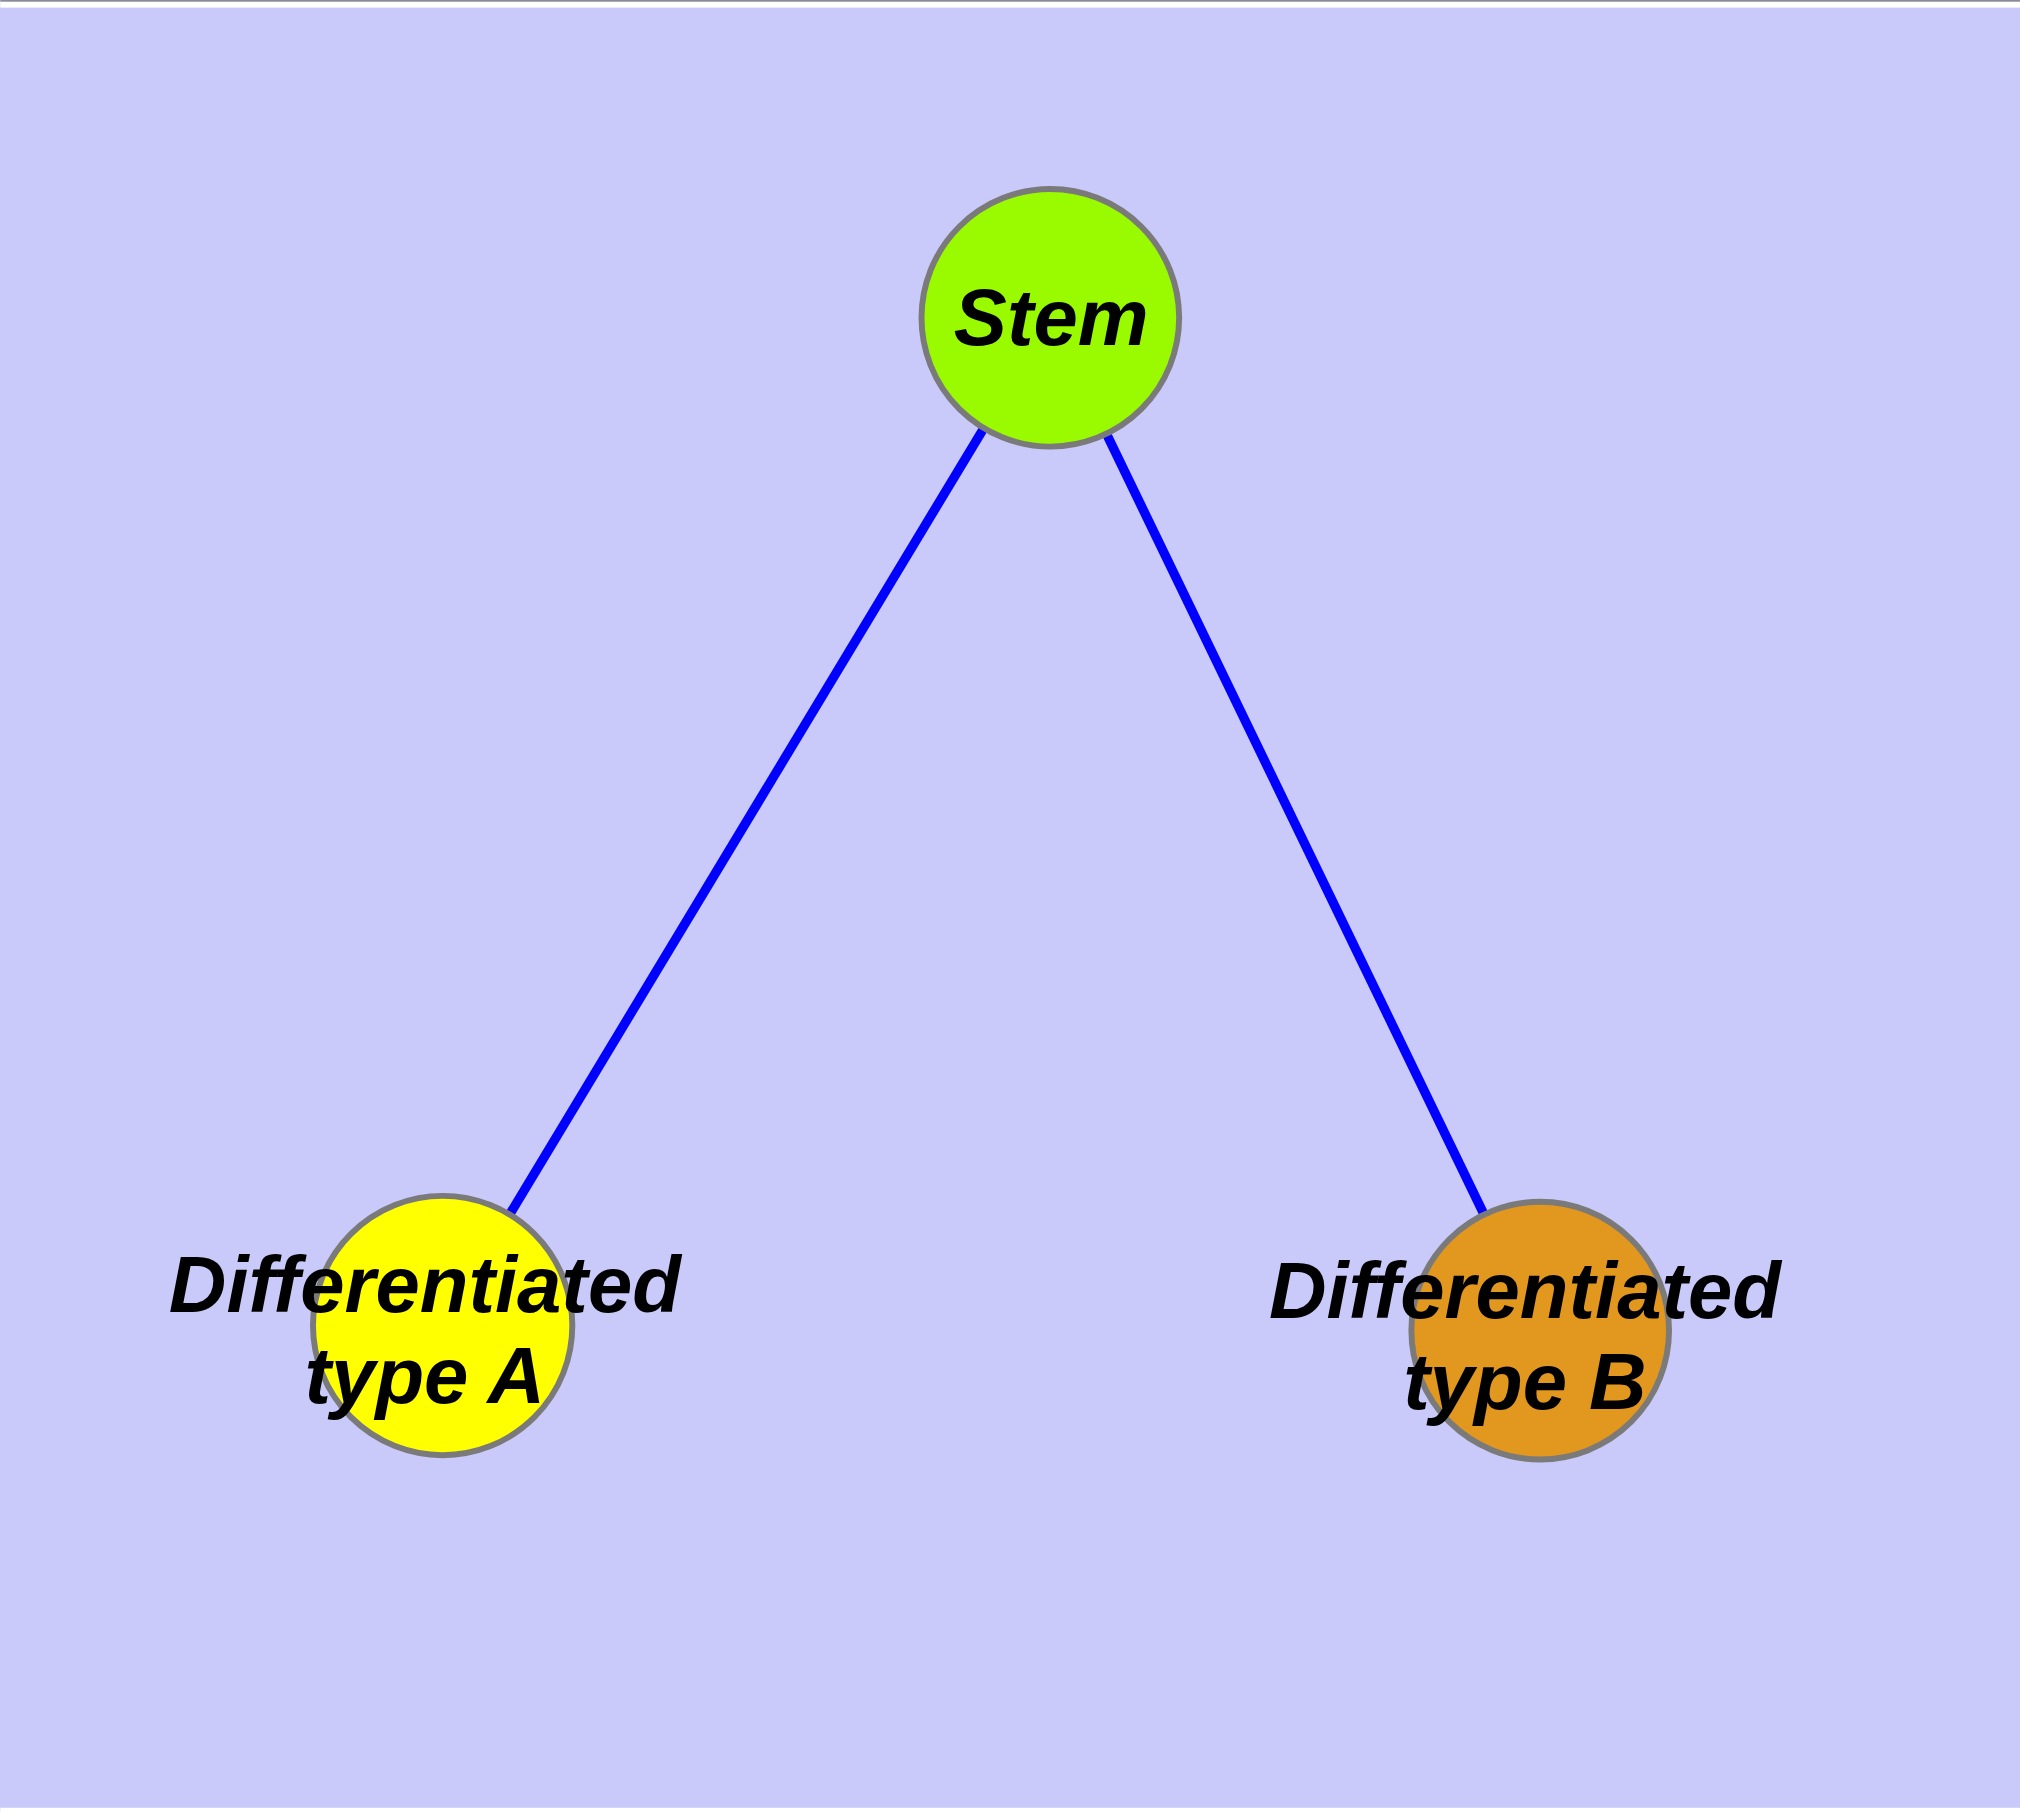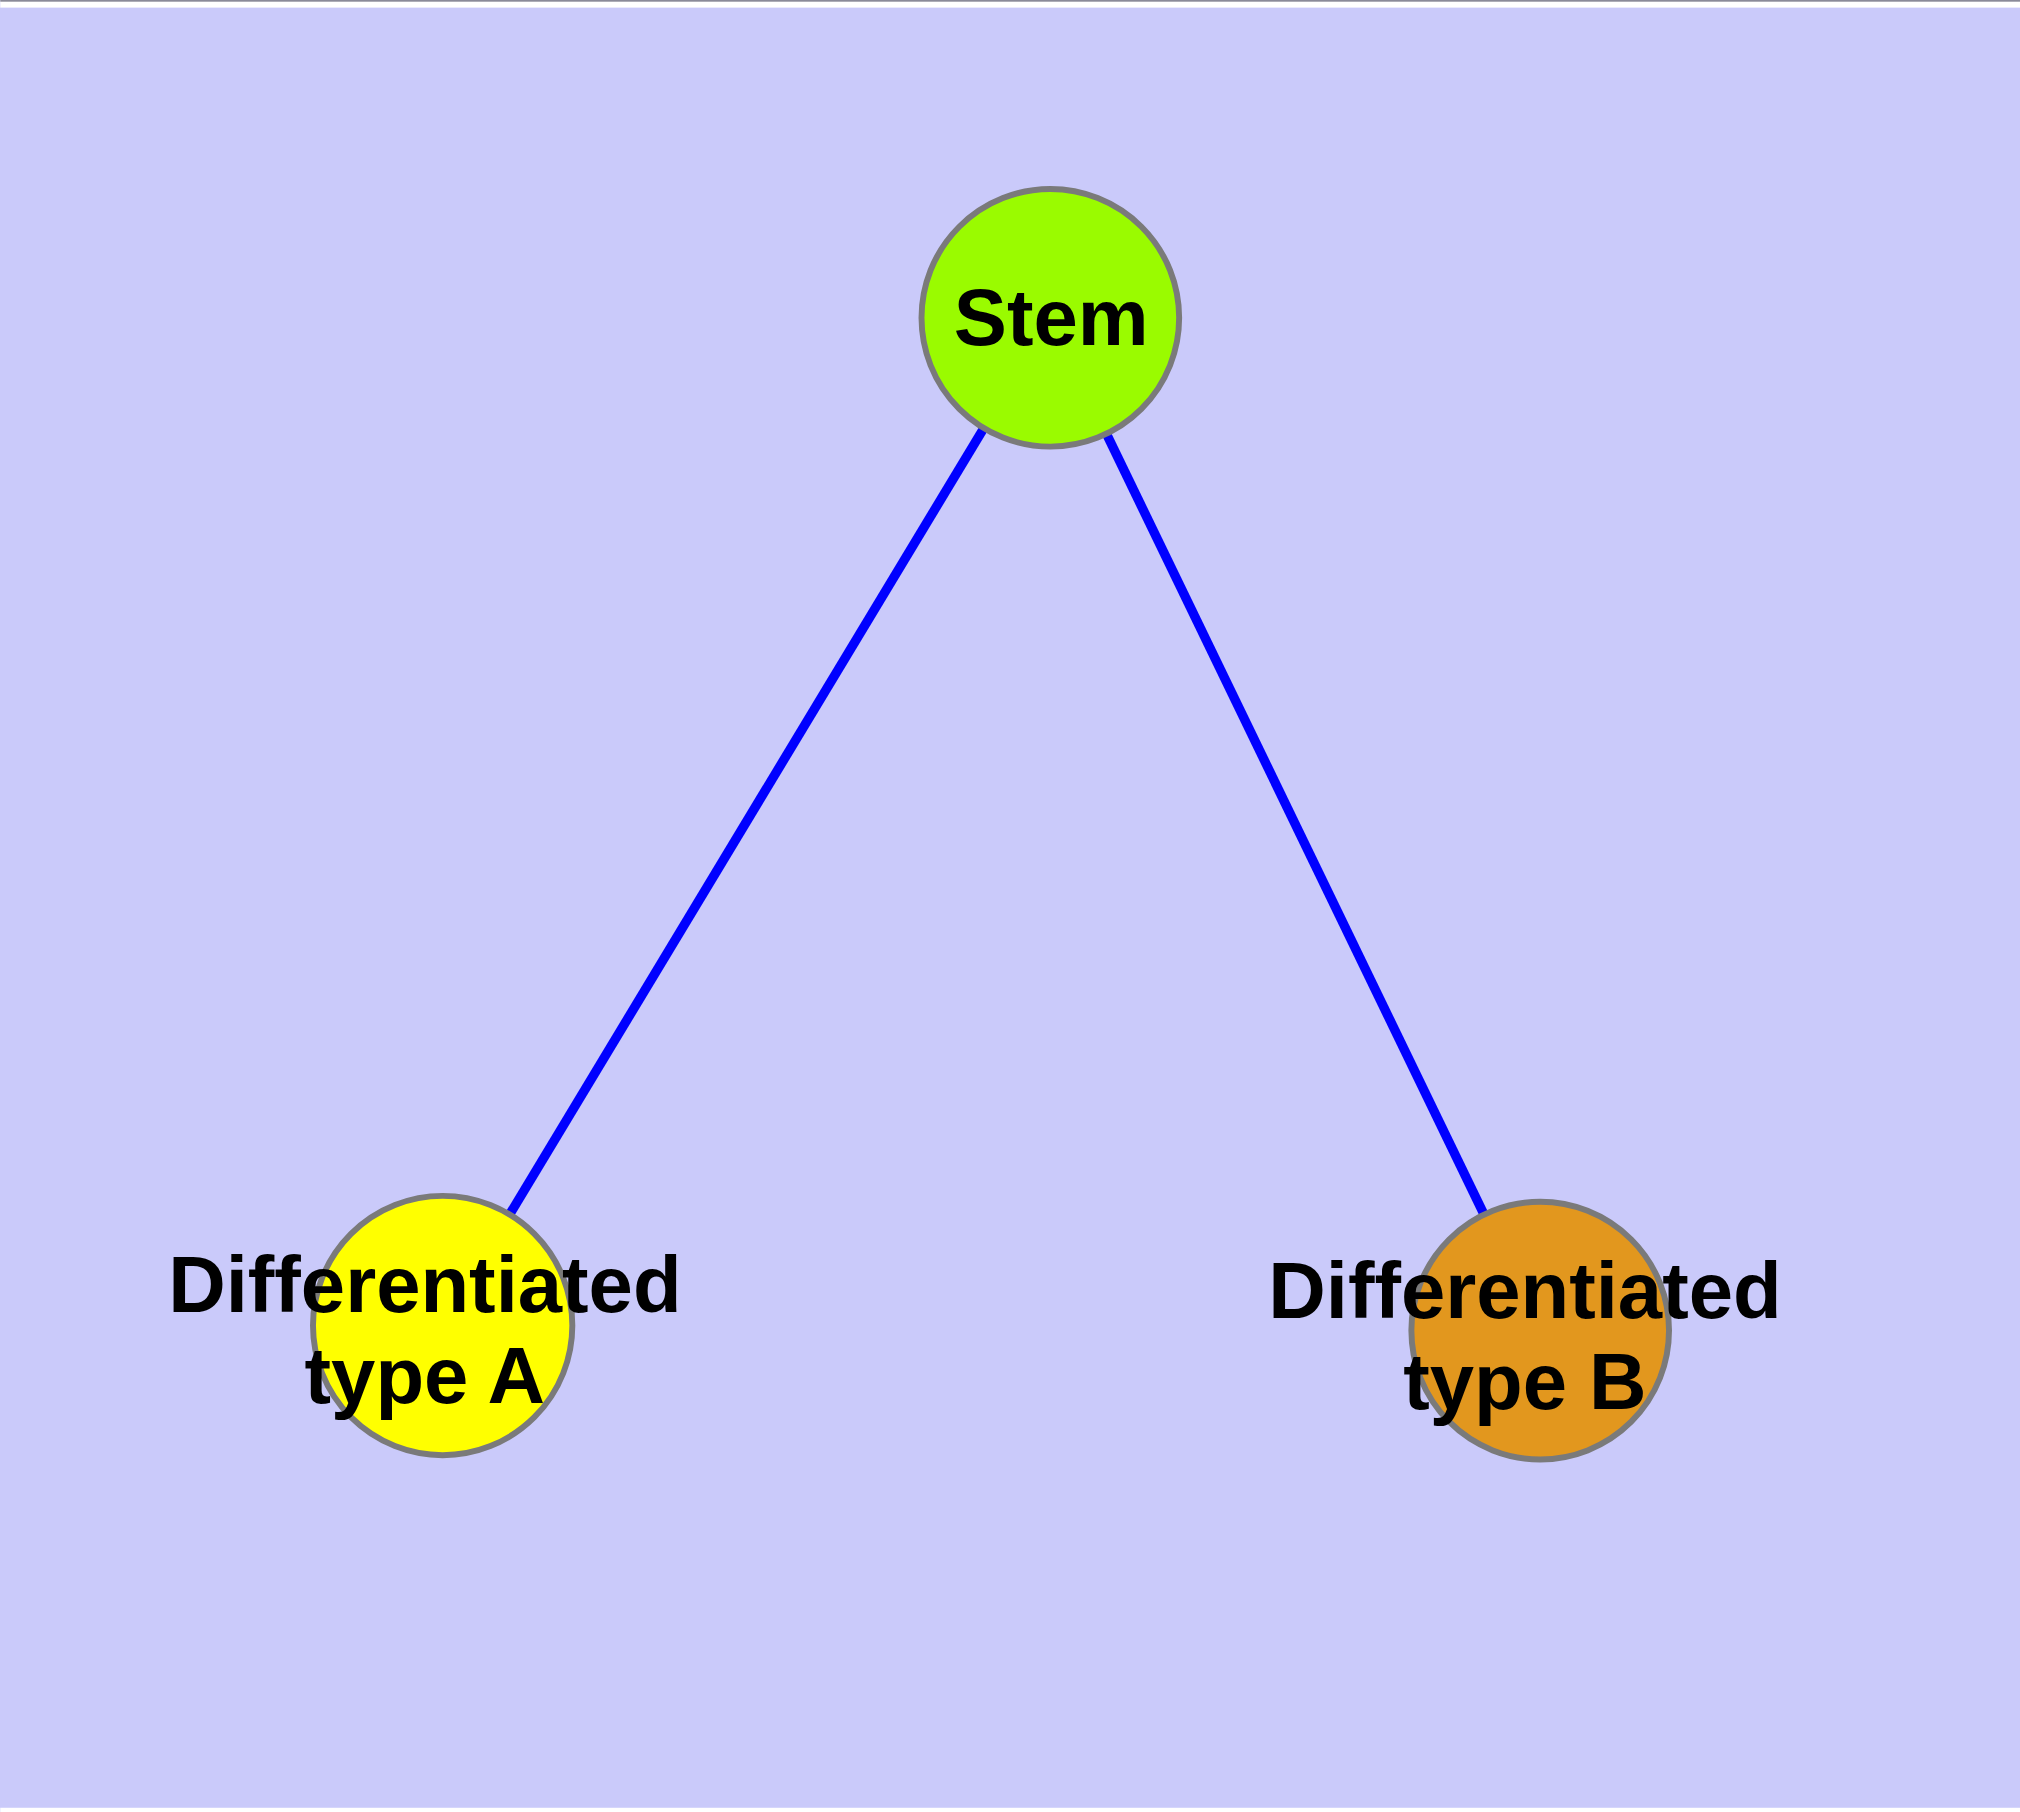--- a/index.html
+++ b/index.html
@@ -7,20 +7,21 @@
     padding: 0;
     width: 2021px;
     height: 1812px;
     overflow: hidden;
     background: #CACAFA;
   }
   .canvas {
     position: relative;
     width: 2021px;
     height: 1812px;
+    font-style: italic;
   }
   svg { display: block; }
   .node-label {
     font-family: "Liberation Sans", sans-serif;
     font-weight: bold;
     font-size: 94px;
     text-anchor: middle;
   }
   .edge { stroke-width: 11; stroke-linecap: butt; }
   .node { stroke-width: 7; }

